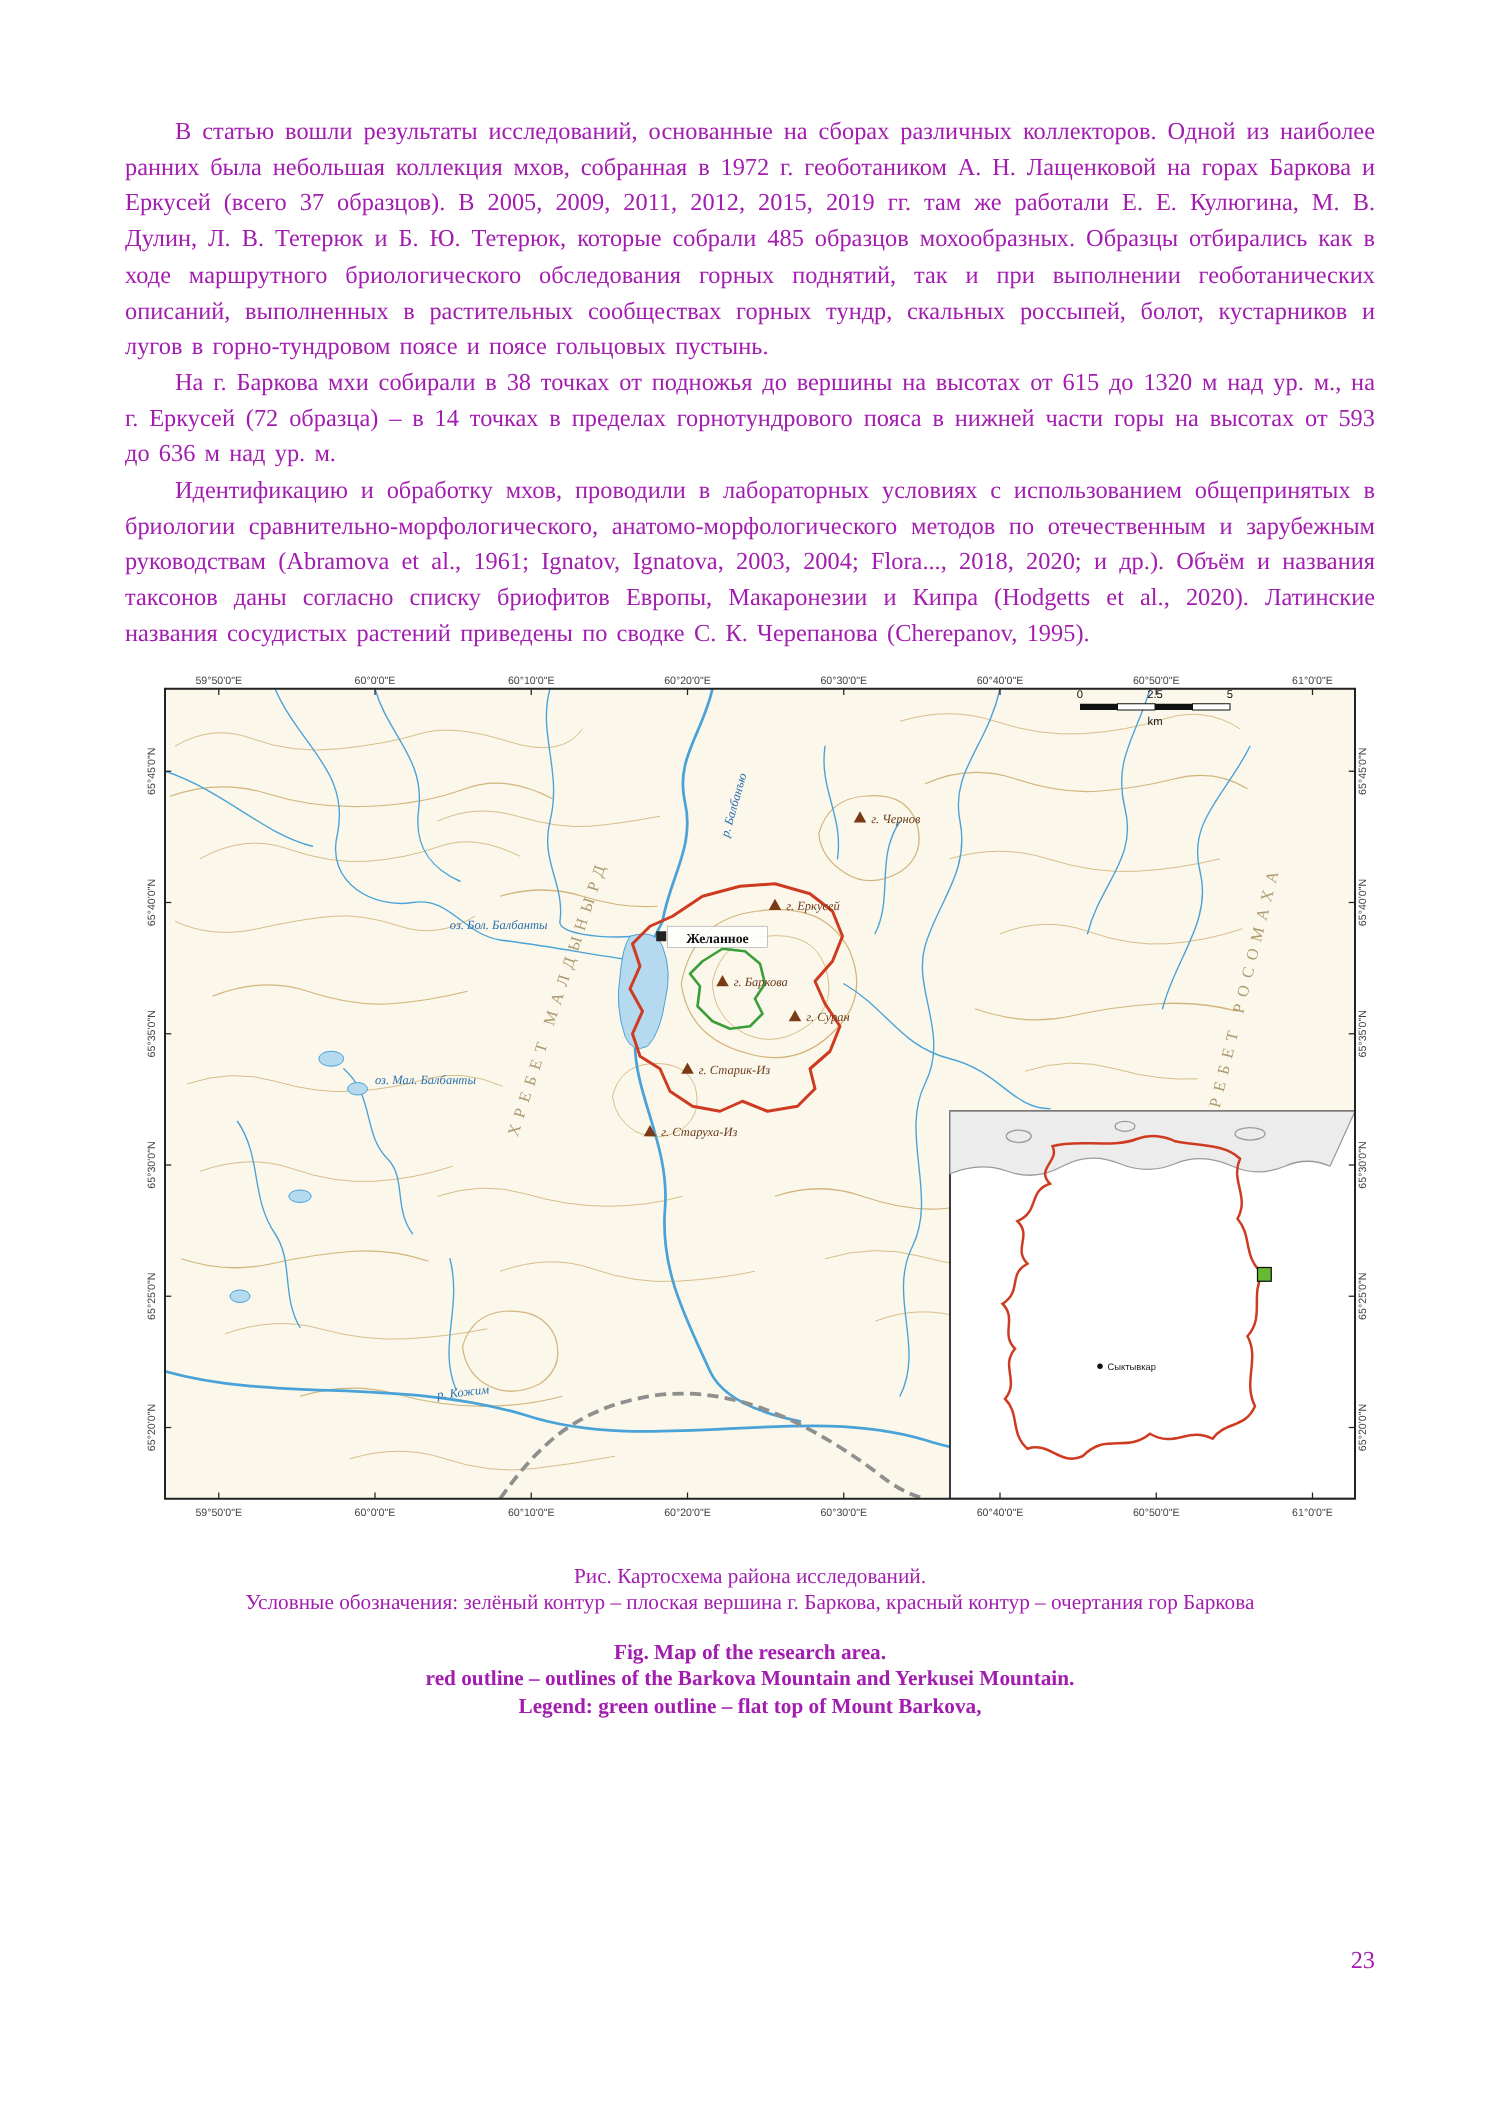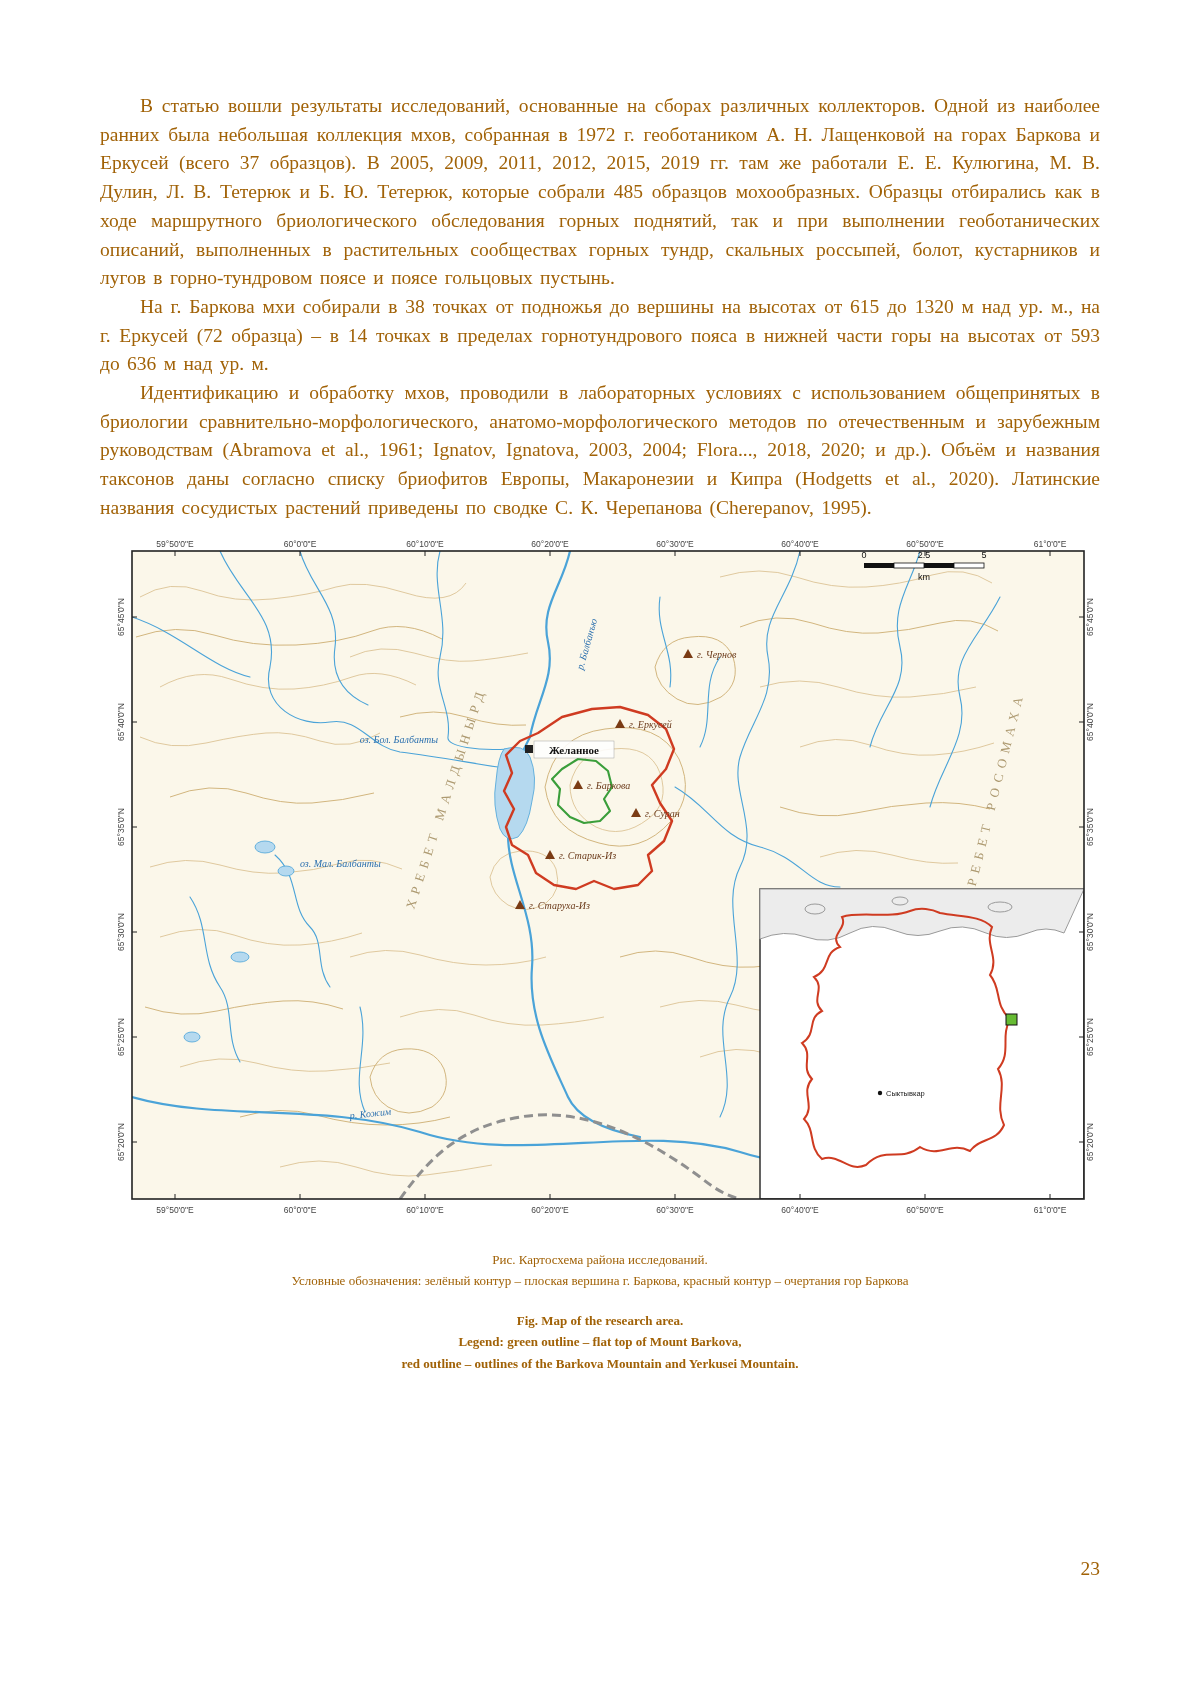--- a/index.html
+++ b/index.html
@@ -3,37 +3,37 @@
 <meta charset="utf-8">
 <style>
   html,body{margin:0;padding:0;background:#fff;}
   .page{
     position:relative;
     width:1200px;height:1694px;
     margin:0 auto;background:#fff;
     box-sizing:border-box;
     padding:92px 100px 0 100px;
     font-family:"Liberation Serif",serif;
-    color:#a16207;
+    color:#a21caf;
     overflow:hidden;
   }
   .body-text p{
     margin:0;
     font-size:19.5px;
     line-height:28.7px;
     text-align:justify;
     text-indent:40px;
     word-spacing:2.5px;
   }
   figure.map-figure{margin:14px 0 0 0;padding:0;}
   .map-wrap{width:1000px;}
   figcaption{margin-top:8px;}
   .cap-ru, .cap-en{
     text-align:center;
-    font-size:13px;
+    font-size:17px;
     line-height:21.5px;
   }
   .cap-en{margin-top:18px;font-weight:bold;}
   .page-number{
     position:absolute;
     top:1558px;right:100px;
     font-size:19.5px;
     font-family:Liberation Serif, serif;
   }
   
@@ -278,20 +278,20 @@
       </svg>
     </div>
 
     <figcaption>
       <div class="cap-ru">
         <div>Рис. Картосхема района исследований.</div>
         <div>Условные обозначения: зелёный контур – плоская вершина г. Баркова, красный контур – очертания гор Баркова</div>
       </div>
       <div class="cap-en">
         <div>Fig. Map of the research area.</div>
+        <div>red outline – outlines of the Barkova Mountain and Yerkusei Mountain.</div>
         <div>Legend: green outline – flat top of Mount Barkova,</div>
-        <div>red outline – outlines of the Barkova Mountain and Yerkusei Mountain.</div>
       </div>
     </figcaption>
   </figure>
 
   <div class="page-number">23</div>
 </div>
 
 </body></html>

